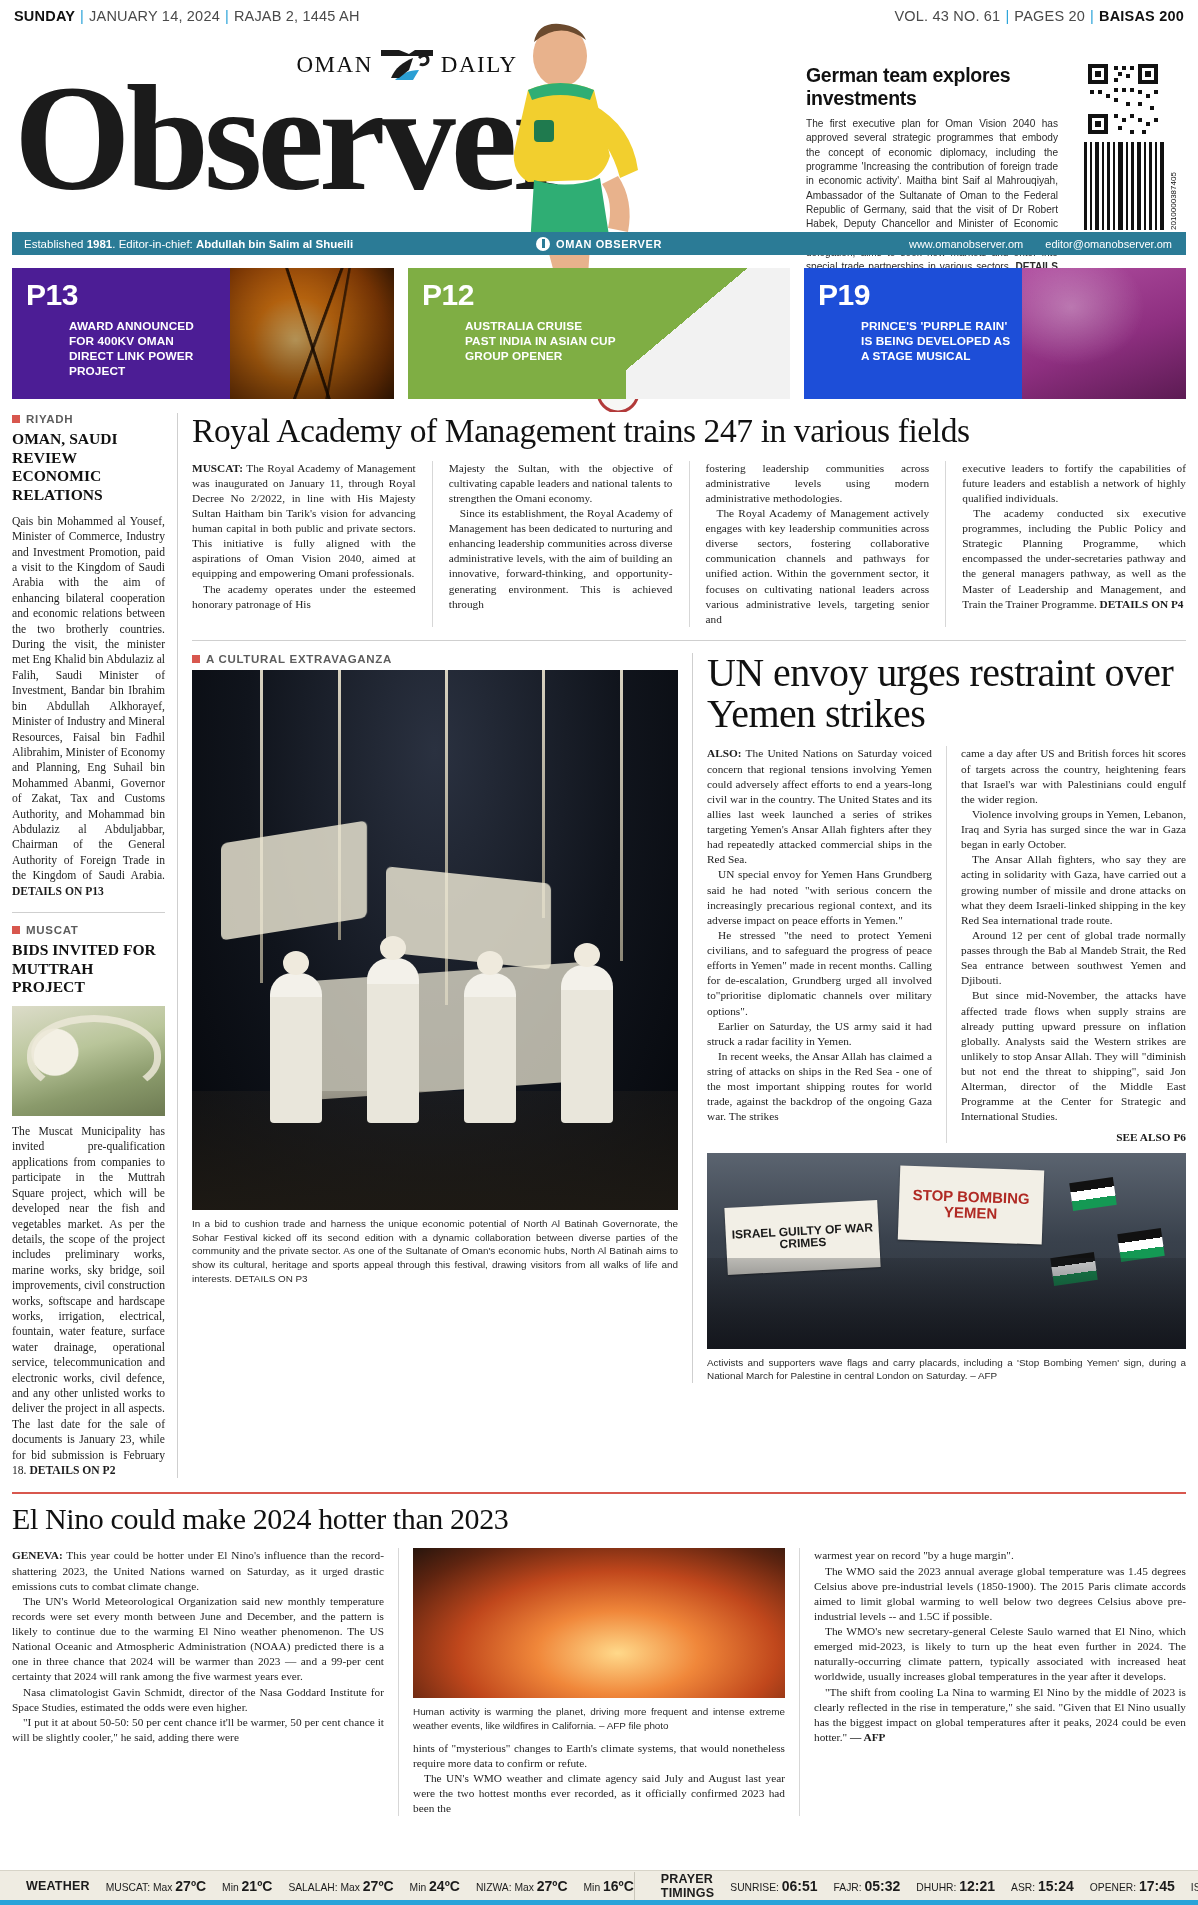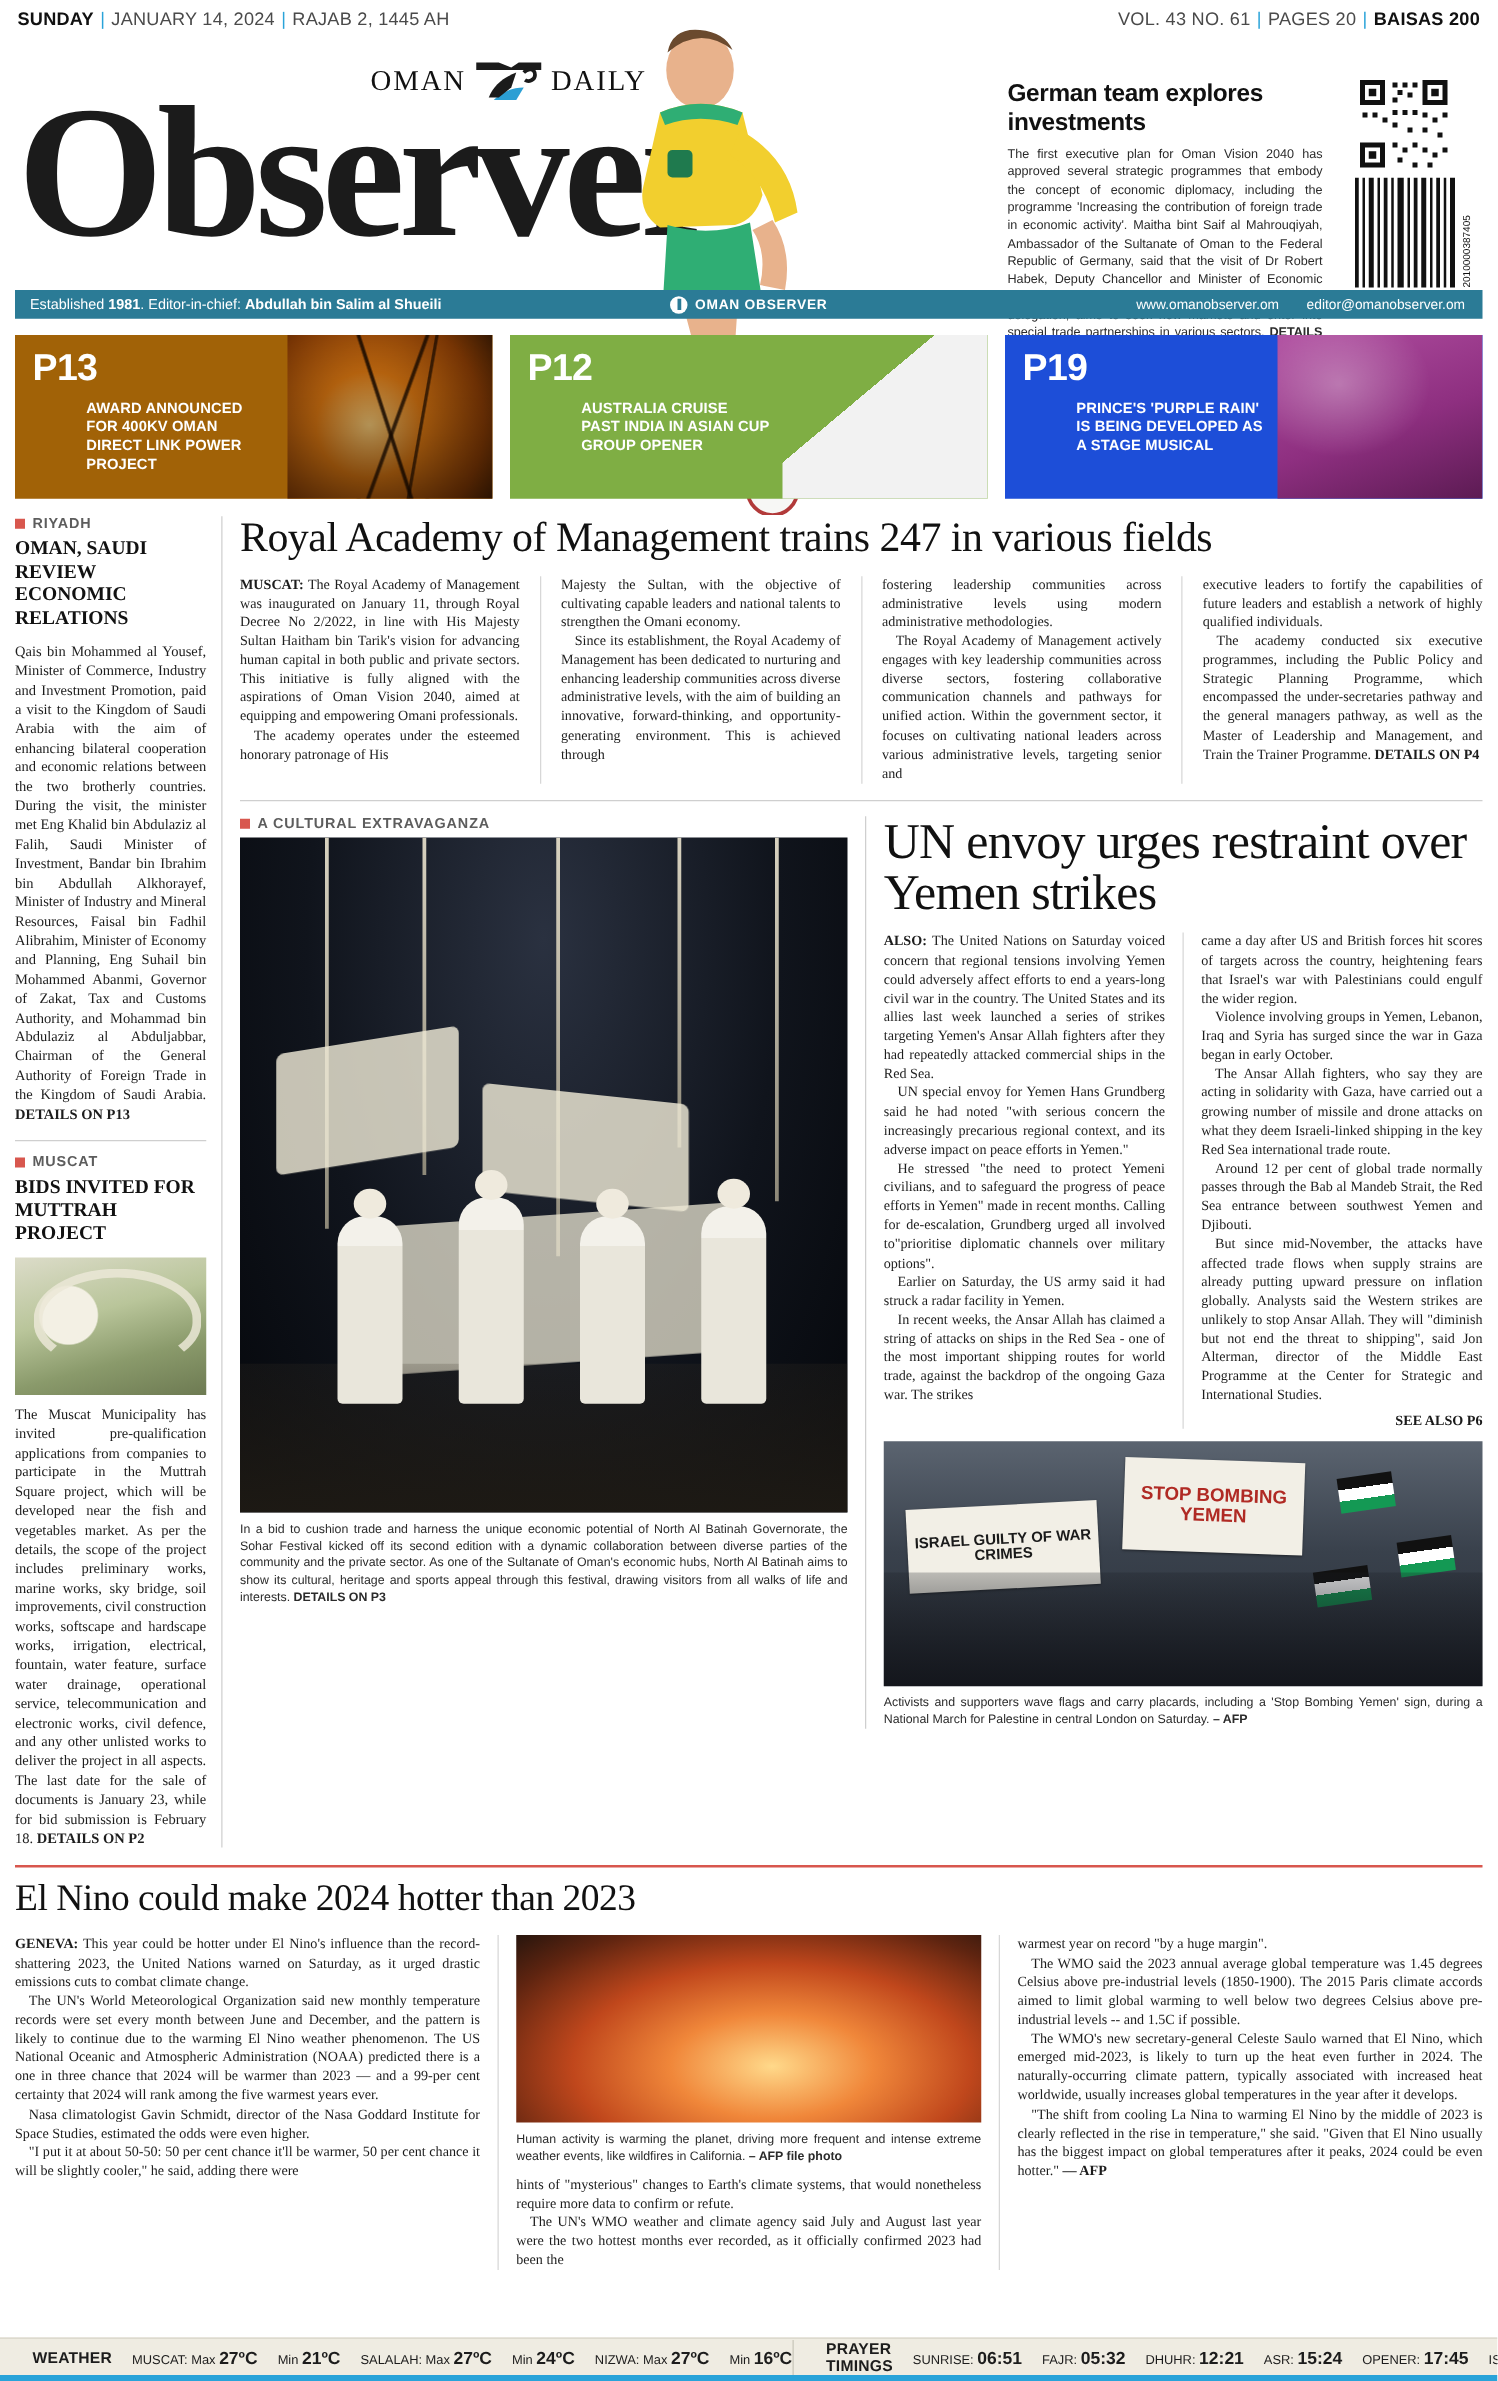--- a/index.html
+++ b/index.html
@@ -94,21 +94,21 @@
   
   .promos { display: flex; gap: 14px; margin-top: 13px; height: 131px; }
   .promo { flex: 1; position: relative; display: flex; overflow: hidden; }
   .promo .txt { width: 57%; padding: 12px 10px 8px 14px; color: #fff; }
   .promo .pnum { font-size: 30px; font-weight: 700; line-height: 1; letter-spacing: -.5px; }
   .promo .ptitle {
     margin-top: 9px; font-size: 11.8px; font-weight: 700; line-height: 1.28;
     letter-spacing: .1px; text-transform: uppercase; margin-left: 43px;
   }
   .promo .pic { flex: 1; }
-  .promo.orange { background: #a16207; justify-content: space-between; }
+  .promo.orange { background: #4c1d95; justify-content: space-between; }
   .promo.green  { background: #7fae44; }
   .promo.purple { background: #1d4ed8; }
   .pic.pylons {
     background:
       linear-gradient(180deg, rgba(0,0,0,.12), rgba(0,0,0,.45)),
       radial-gradient(circle at 40% 55%, #ffd07a 0%, #e07a12 35%, #8a3d05 75%, #3a1a02 100%);
     position: relative;
   }
   .pic.pylons::after{
     content:""; position:absolute; inset:0;
@@ -208,21 +208,21 @@
     border-radius: 22px 22px 4px 4px;
   }
   .festival-photo .figure .head {
     position:absolute; left:50%; top:-22px; transform: translateX(-50%);
     width: 26px; height: 24px; border-radius: 50%;
     background: #efeadd;
   }
   .photo-caption {
     font-size: 9.9px; line-height: 1.38; color: #2b2b2b; margin-top: 7px; text-align: justify;
   }
-  .photo-caption b { font-weight: 700; }
+  .photo-caption b { font-weight: 400; }
 
   .un-title {
     font-family: "Liberation Serif", serif; font-weight: 400;
     font-size: 40px; line-height: 1.02; letter-spacing: -.6px; color: #111;
     margin-bottom: 12px;
   }
   .un-cols { display: flex; gap: 14px; }
   .un-cols .c { flex: 1; }
   .un-cols .c + .c { border-left: 1px solid #d7d7d7; padding-left: 14px; }
   .seealso { font-family:"Liberation Serif", serif; font-weight:700; font-size: 11.3px; text-align: right; margin-top: 6px; }

